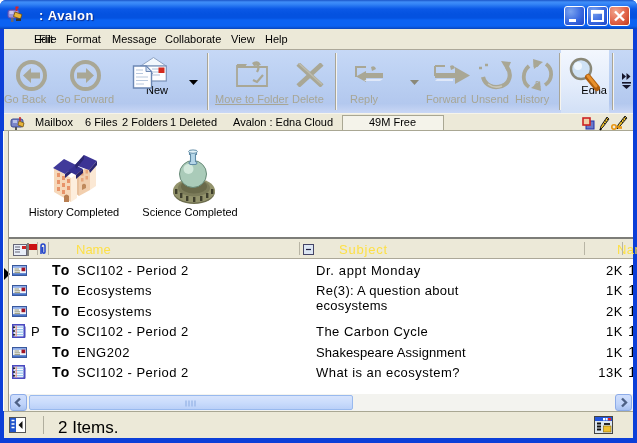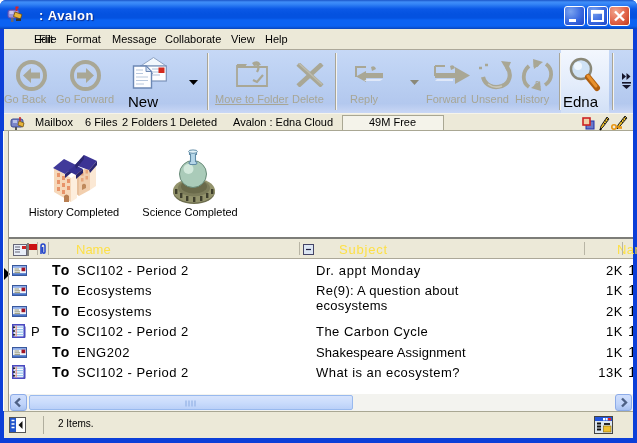--- a/index.html
+++ b/index.html
@@ -14,21 +14,21 @@
   .wbtn{top:6px;width:21px;height:20px;border-radius:3px;border:1px solid #fff;box-sizing:border-box;}
   #bmin{left:564px;background:radial-gradient(circle at 30% 25%,#7ba4ef 0%,#3a6ae0 55%,#1e46c8 100%);}
   #bmax{left:587px;background:radial-gradient(circle at 30% 25%,#7ba4ef 0%,#3a6ae0 55%,#1e46c8 100%);}
   #bclose{left:609px;background:radial-gradient(circle at 30% 25%,#f2a58c 0%,#e1644a 55%,#c33817 100%);}
   
   #menubar{left:4px;top:29px;width:629px;height:21px;background:#ece9d8;border-bottom:1px solid #aca899;box-sizing:border-box;}
   .mi{top:33px;font-size:11px;color:#000;}
   
   #toolbar{left:4px;top:50px;width:629px;height:63px;background:linear-gradient(180deg,#c6d8f6 0%,#bbd0f2 45%,#b3c8ee 85%,#c9d7f5 100%);}
   .tlbl{font-size:11px;color:#a8a695;top:93px;}
-  .tlblb{font-size:15px;color:#000;top:93px;text-align:left;}
+  .tlblb{font-size:11px;color:#000;top:84px;text-align:right;}
   .tsep{top:53px;width:1px;height:57px;background:#a8a598;border-right:1px solid #f6f4ee;}
   #findpanel{left:561px;top:50px;width:48px;height:63px;background:linear-gradient(180deg,#f3f7fe 0%,#e3ecfb 55%,#d2e0f6 100%);}
   
   #infobar{left:4px;top:113px;width:629px;height:18px;background:#ece9d8;border-top:1px solid #f6f4ea;border-bottom:1px solid #a9a793;box-sizing:content-box;height:16px;}
   .itx{top:116px;font-size:11px;color:#000;}
   #freebox{left:342px;top:115px;width:100px;height:14px;background:#f4f3ea;border:1px solid #a9a793;}
   
   #gutter{left:4px;top:131px;width:629px;height:281px;background:#ece9d8;}
   #iconpane{left:9px;top:131px;width:624px;height:106px;background:#fff;}
   .ilbl{font-size:11px;color:#000;top:206px;text-align:center;}
@@ -41,21 +41,21 @@
   .nm{position:absolute;left:68px;top:3px;font-size:13px;letter-spacing:0.5px;}
   .sj{position:absolute;left:307px;top:3px;font-size:13px;letter-spacing:0.5px;}
   .sz{position:absolute;left:530px;top:3px;width:84px;font-size:13px;text-align:right;letter-spacing:0.5px;}
   .nx{position:absolute;left:619px;top:1px;font-size:15px;}
   
   #hscroll{left:9px;top:394px;width:624px;height:17px;background:#f3f3ef;}
   .sbtn{top:394px;width:17px;height:17px;background:linear-gradient(180deg,#cfdefc 0%,#c0d4fa 60%,#a8c2f0 100%);border:1px solid #8cabe8;border-radius:3px;box-sizing:border-box;}
   #thumb{left:29px;top:395px;width:324px;height:15px;background:linear-gradient(180deg,#d7e3fc 0%,#cadcfc 50%,#bad0f8 100%);border:1px solid #98b9ee;border-radius:2px;box-sizing:border-box;}
   
   #status{left:4px;top:411px;width:629px;height:27px;background:#ece9d8;border-top:1px solid #a9a793;box-sizing:border-box;}
-  #stext{left:58px;top:418px;font-size:10px;}
+  #stext{left:58px;top:418px;font-size:17px;}
   
   .ic{position:absolute;left:3px;top:5px;}
   .icb{position:absolute;left:3px;top:3px;}
 </style>
 </head>
 <body>
 <div id="win">
   <div class="abs" id="title"></div>
   <div class="abs" id="ttext">: Avalon</div>
   <div class="abs wbtn" id="bmin"><svg width="19" height="18" viewBox="0 0 19 18">
@@ -315,21 +315,21 @@
     <div class="row" style="top:21px;">
         <svg class="ic" width="15" height="11" viewBox="0 0 15 11">
           <rect x="0.5" y="0.5" width="14" height="10" fill="#eef4fc" stroke="#39589c" stroke-width="1"></rect>
           <rect x="1" y="1" width="13" height="1.8" fill="#8cacea"></rect>
           <rect x="1" y="8.2" width="13" height="1.8" fill="#4a74c8"></rect>
           <rect x="9.5" y="2.6" width="3.8" height="3.6" fill="#a01425"></rect>
           <path d="M2.5 4 h4.5 M2.5 5.8 h5.5 M2.5 7.6 h5.5" stroke="#9a9a7a" stroke-width="1"></path>
         </svg>
         <span class="to">To</span>
         <span class="nm">Ecosystems</span>
-        <span class="sj" style="letter-spacing:0.3px;">Re(9): A question about ecosystems</span>
+        <span class="sj" style="letter-spacing:0.3px;">Re(3): A question about ecosystems</span>
         <span class="sz">1K</span>
         <span class="nx">1</span>
       </div>
     <div class="row" style="top:42px;">
         <svg class="ic" width="15" height="11" viewBox="0 0 15 11">
           <rect x="0.5" y="0.5" width="14" height="10" fill="#eef4fc" stroke="#39589c" stroke-width="1"></rect>
           <rect x="1" y="1" width="13" height="1.8" fill="#8cacea"></rect>
           <rect x="1" y="8.2" width="13" height="1.8" fill="#4a74c8"></rect>
           <rect x="9.5" y="2.6" width="3.8" height="3.6" fill="#a01425"></rect>
           <path d="M2.5 4 h4.5 M2.5 5.8 h5.5 M2.5 7.6 h5.5" stroke="#9a9a7a" stroke-width="1"></path>

